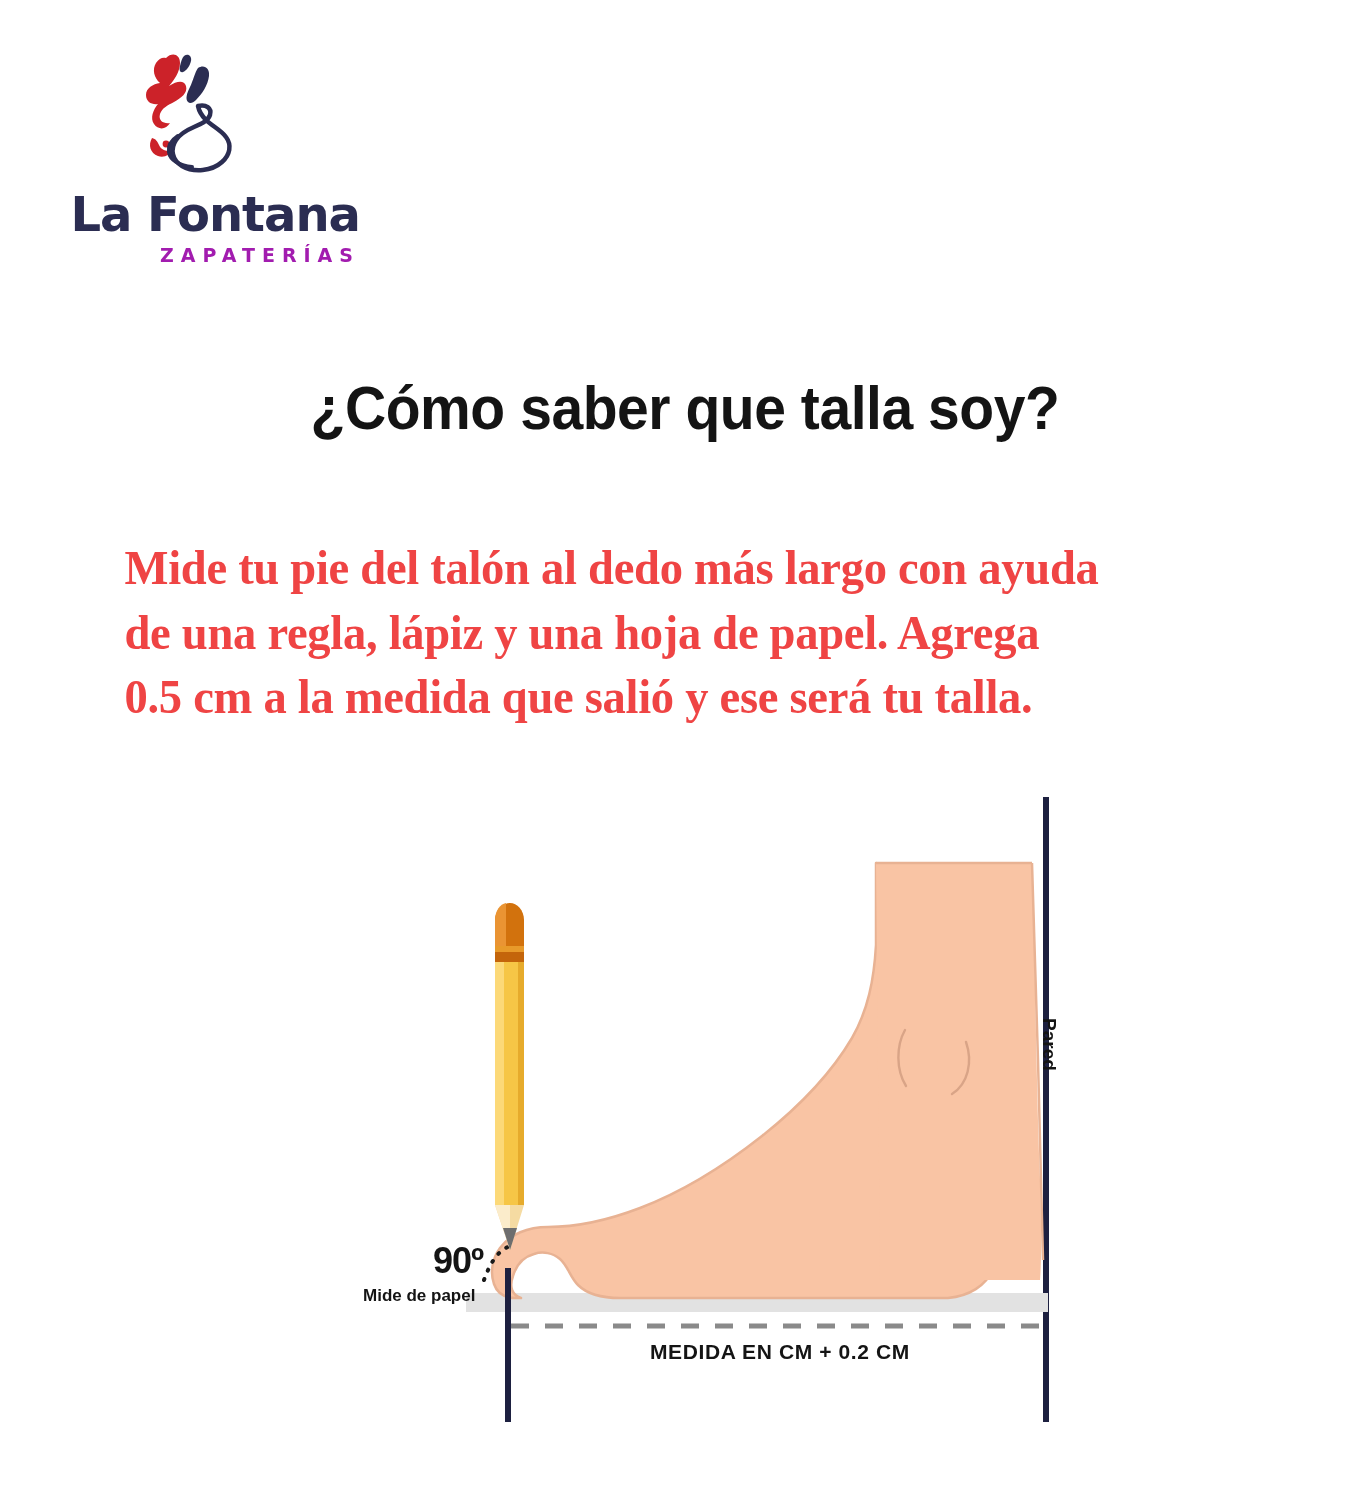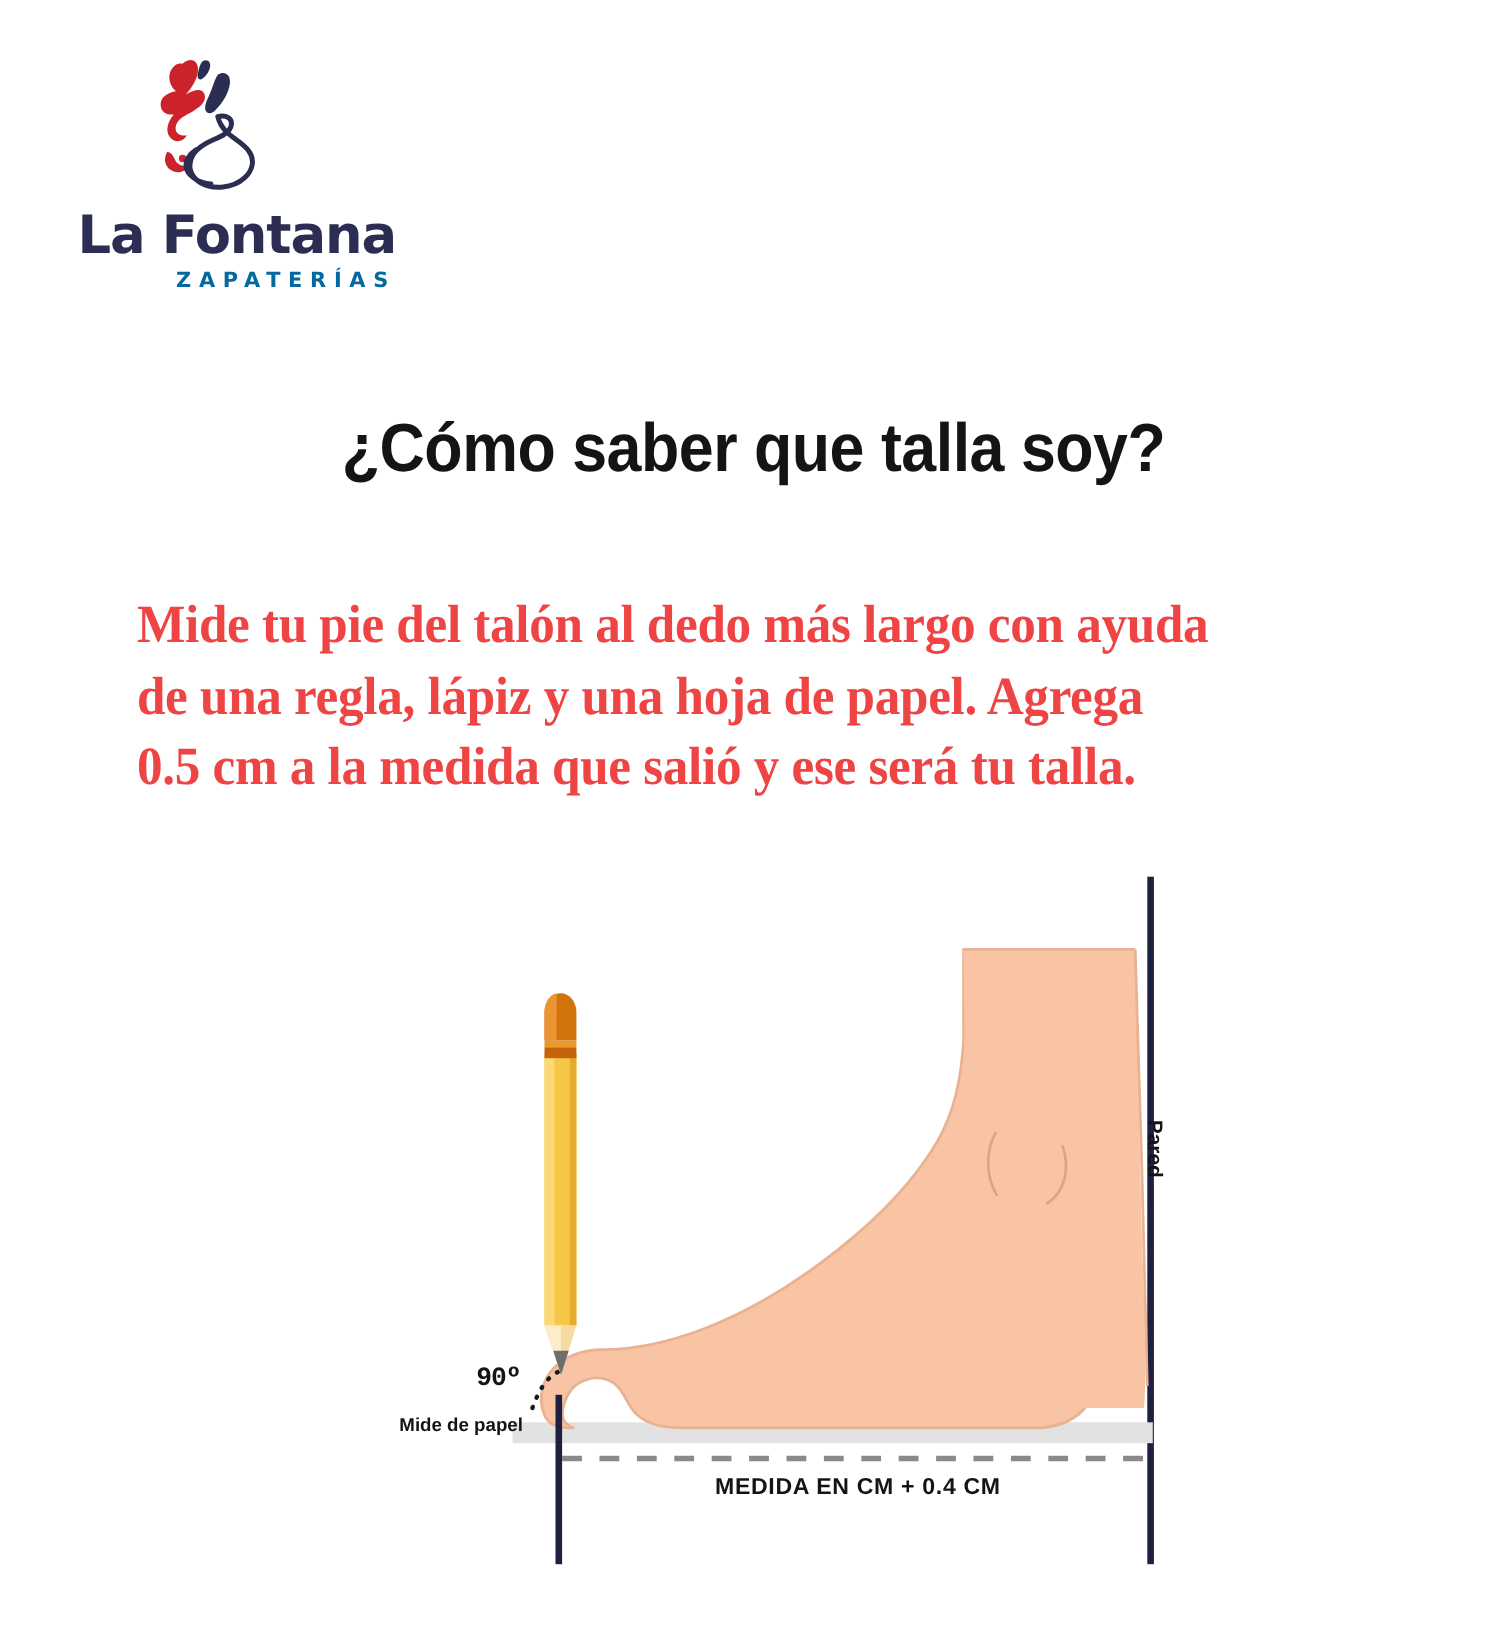--- a/index.html
+++ b/index.html
@@ -43,21 +43,21 @@
     font-weight: bold;
     color: #2b2d52;
     letter-spacing: -1px;
     line-height: 1;
     white-space: nowrap;
   }
   #logo-sub {
     font-family: "DejaVu Sans", sans-serif;
     font-size: 19px;
     font-weight: bold;
-    color: #0369a1;
+    color: #a21caf;
     letter-spacing: 7px;
     line-height: 1;
     margin-top: 8px;
     padding-left: 7px;
     white-space: nowrap;
   }
 
   
   #headline {
     position: absolute;
@@ -101,23 +101,22 @@
   .diag-label {
     position: absolute;
     font-family: "Liberation Sans Narrow", "Liberation Sans", sans-serif;
     font-weight: bold;
     color: #141414;
     white-space: nowrap;
   }
   #label-90 {
     left: 433px;
     top: 1240px;
-    font-size: 24px;
+    font-size: 36px;
     letter-spacing: -1px;
-    font-family: Liberation Mono, monospace;
   }
   #label-hoja {
     left: 363px;
     top: 1286px;
     font-size: 17px;
     letter-spacing: 0px;
   }
   #label-medida {
     left: 650px;
     top: 1340px;
@@ -250,14 +249,14 @@
       <path d="M495 425 L510 470 L524 425 Z" fill="#f5dba2"></path>
       <path d="M495 425 L510 470 L510 425 Z" fill="#fbeccb"></path>
 
       <path d="M503 448 L510 470 L517 448 Z" fill="#6e6e6e"></path>
     </g>
   </svg>
 </div>
 
 <div class="diag-label" id="label-90">90º</div>
 <div class="diag-label" id="label-hoja">Mide de papel</div>
-<div class="diag-label" id="label-medida">MEDIDA EN CM + 0.4 CM</div>
+<div class="diag-label" id="label-medida">MEDIDA EN CM + 0.2 CM</div>
 <div class="diag-label" id="label-pared">Pared</div>
 
 </body></html>

